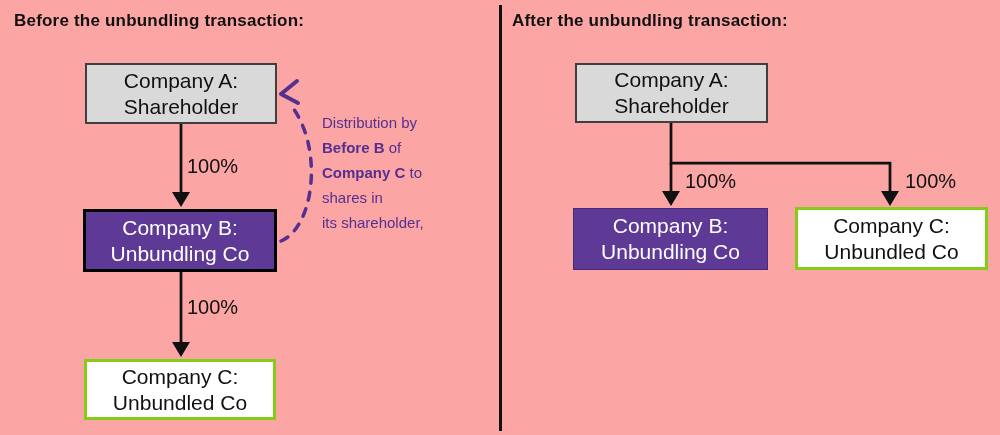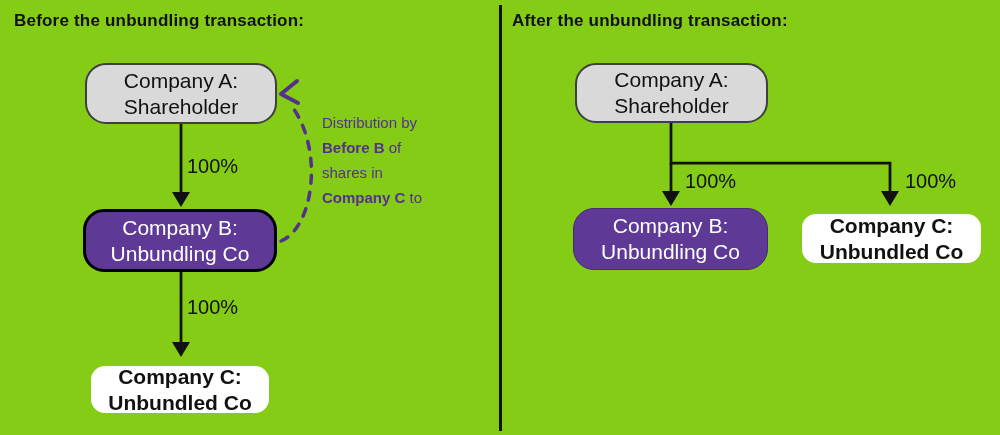--- a/index.html
+++ b/index.html
@@ -12,21 +12,21 @@
   }
   *{margin:0;padding:0;box-sizing:border-box;}
   body{
     font-family:"Liberation Sans", sans-serif;
     background:#ffffff;
   }
   .canvas{
     position:relative;
     width:1000px;
     height:435px;
-    background:#84cc16;
+    background:#fca5a5;
     overflow:hidden;
   }
   .panel-title{
     position:absolute;
     font-size:17px;
     font-weight:700;
     color:var(--ink);
     white-space:nowrap;
     letter-spacing:0.2px;
   }
@@ -41,38 +41,36 @@
   .cbox{
     position:absolute;
     display:flex;
     flex-direction:column;
     align-items:center;
     justify-content:center;
     text-align:center;
     font-size:21px;
     line-height:26px;
     color:var(--ink);
-    border-radius:21px;
   }
   .cbox.gray{
     background:var(--gray);
     border:2px solid var(--gray-border);
   }
   .cbox.purple{
     background:var(--purple);
     border:3px solid #000000;
     color:#ffffff;
   }
   .cbox.purple.no-black-border{
     border:1px solid var(--purple-border);
   }
   .cbox.white{
     background:#ffffff;
-    border:7px solid #84cc16;
-    font-weight:bold;
+    border:3px solid #84cc16;
   }
   .pct-label{
     position:absolute;
     font-size:20px;
     color:var(--ink);
     white-space:nowrap;
   }
   .annotation{
     position:absolute;
     left:322px;
@@ -134,22 +132,23 @@
   <div class="pct-label" style="left:187px;top:296px;">100%</div>
 
   <div class="cbox white" style="left:84px;top:359px;width:192px;height:61px;">
     <span>Company C:</span>
     <span>Unbundled Co</span>
   </div>
 
   <div class="annotation">
       <div class="ann-line"><span>Distribution by</span></div>
       <div class="ann-line"><span class="b">Before B</span><span> of</span></div>
+      <div class="ann-line"><span class="b">Company C</span><span> to</span></div>
       <div class="ann-line"><span>shares in</span></div>
-      <div class="ann-line"><span class="b">Company C</span><span> to</span></div>
+      <div class="ann-line"><span>its shareholder,</span></div>
     </div>
 
   <div class="cbox gray" style="left:575px;top:63px;width:193px;height:60px;">
     <span>Company A:</span>
     <span>Shareholder</span>
   </div>
 
   <div class="pct-label" style="left:685px;top:170px;">100%</div>
   <div class="pct-label" style="left:905px;top:170px;">100%</div>
 

